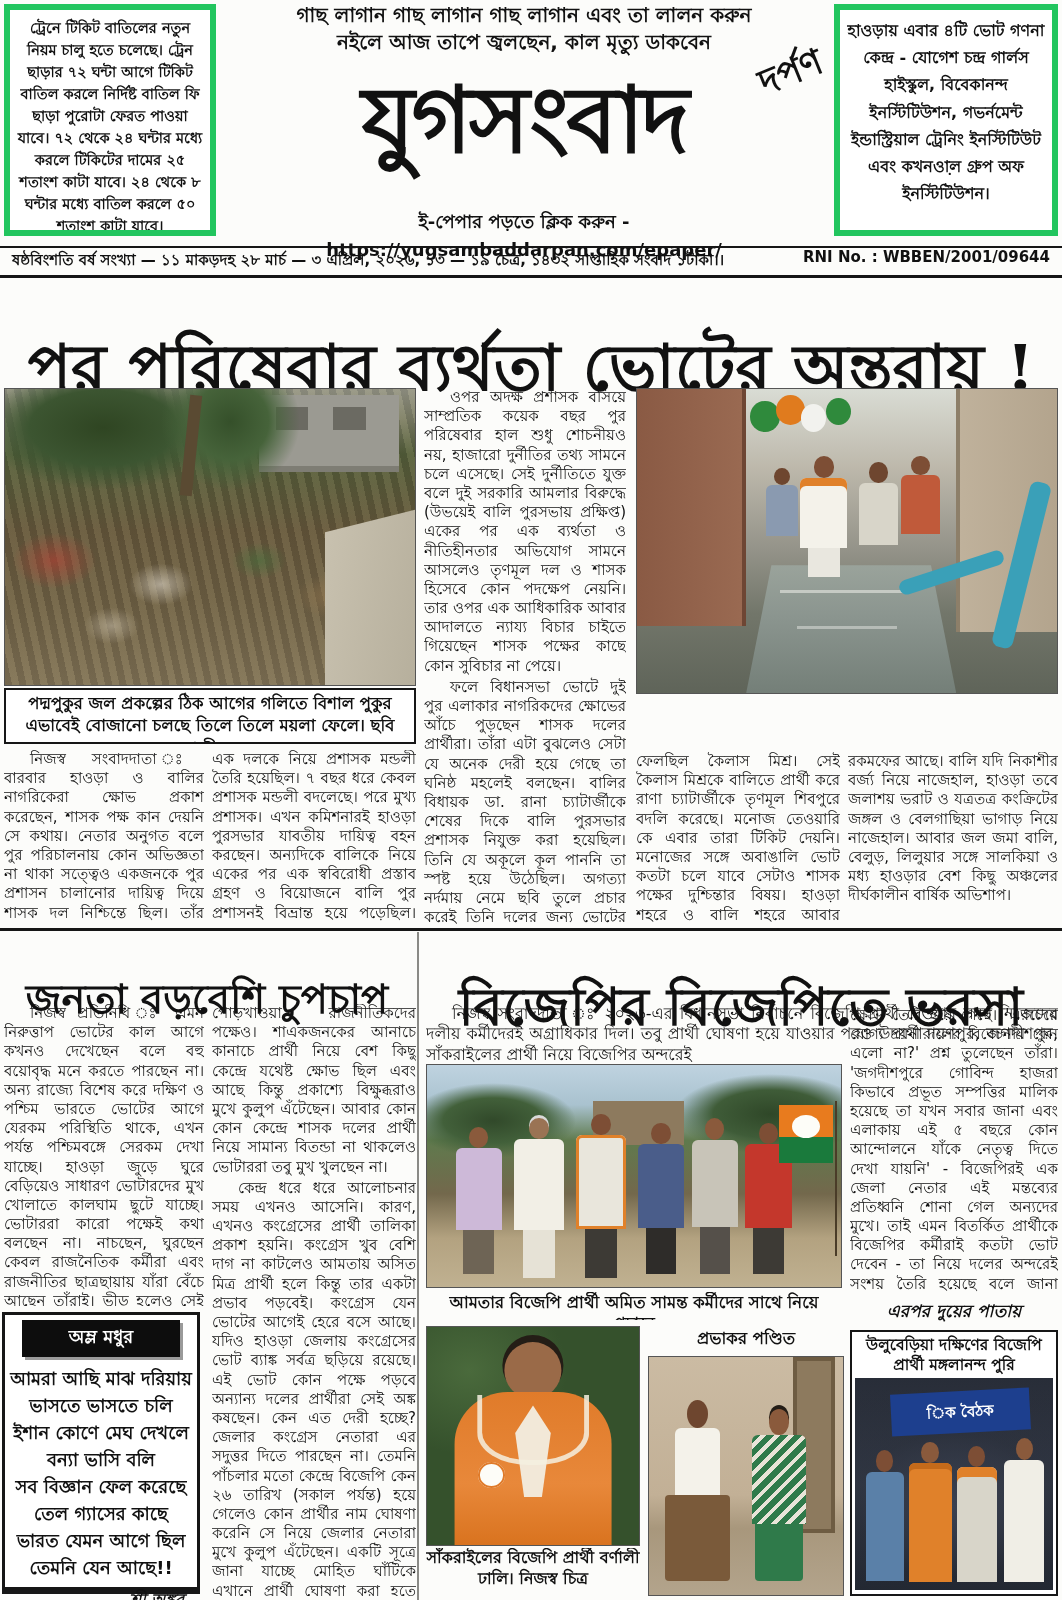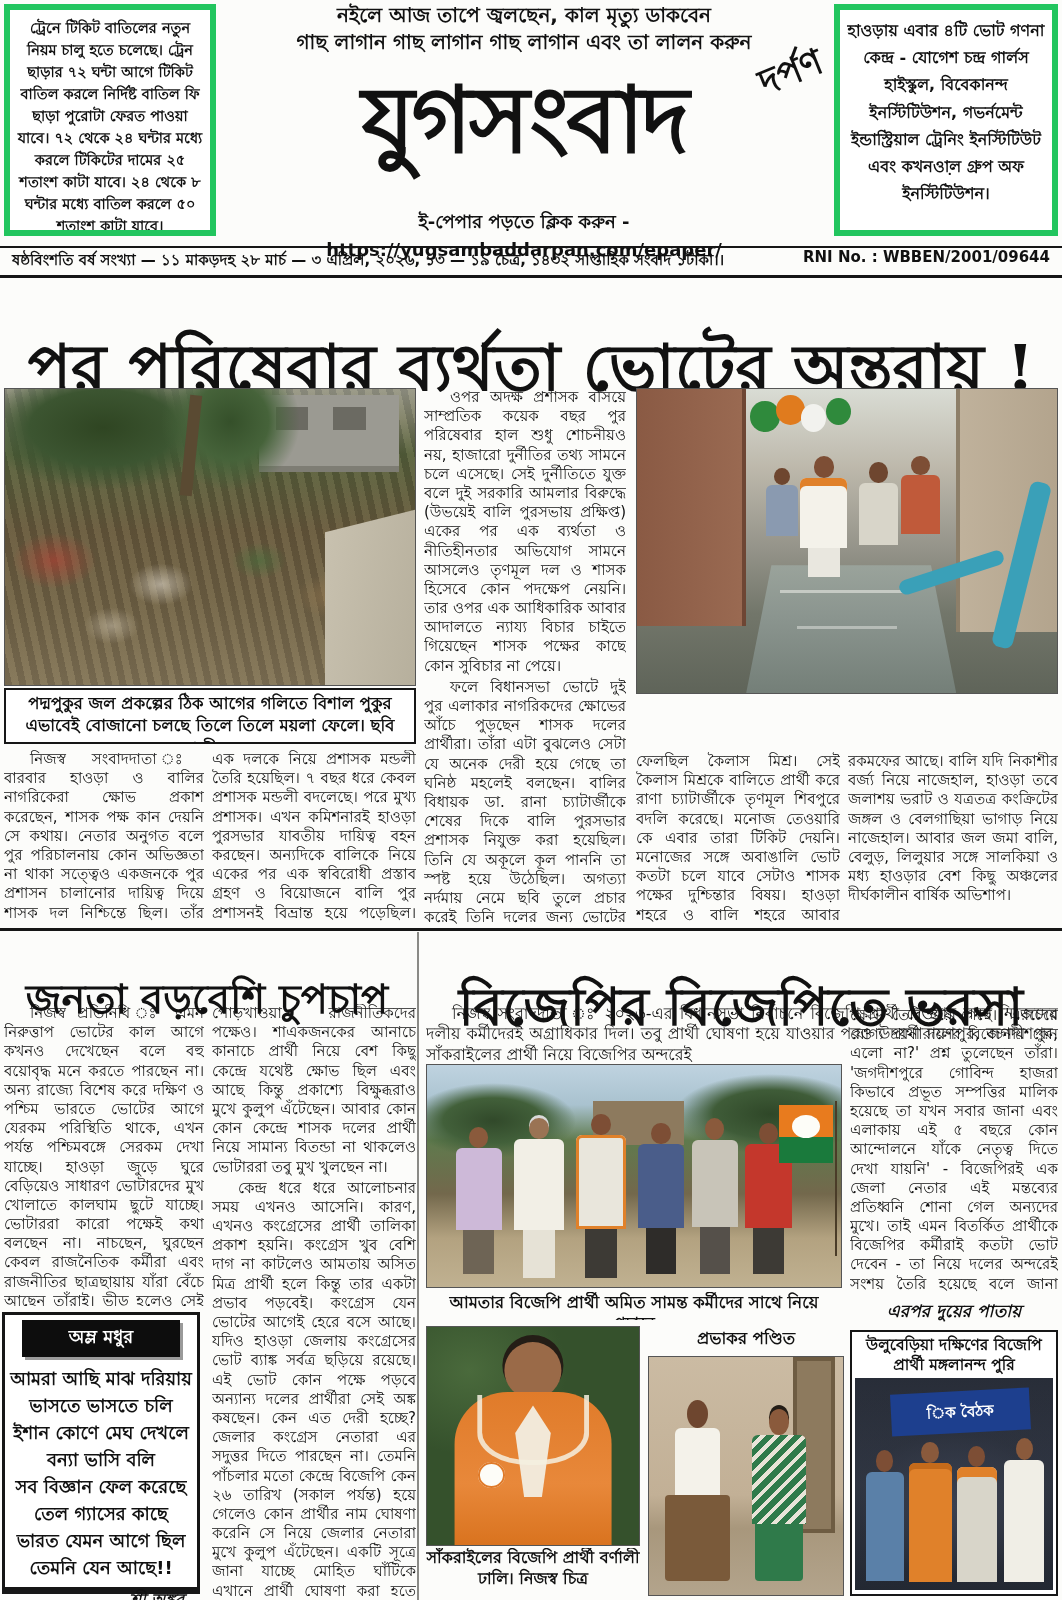--- a/index.html
+++ b/index.html
@@ -59,22 +59,22 @@
 </head>
 <body>
 
 <div class="page">
 
   <div class="notice-box notice-left">
     <span>ট্রেনে টিকিট বাতিলের নতুন নিয়ম চালু হতে চলেছে। ট্রেন ছাড়ার ৭২ ঘন্টা আগে টিকিট বাতিল করলে নির্দিষ্ট বাতিল ফি ছাড়া পুরোটা ফেরত পাওয়া যাবে। ৭২ থেকে ২৪ ঘন্টার মধ্যে করলে টিকিটের দামের ২৫ শতাংশ কাটা যাবে। ২৪ থেকে ৮ ঘন্টার মধ্যে বাতিল করলে ৫০ শতাংশ কাটা যাবে।</span>
   </div>
 
   <div class="center-head">
+    <div class="tagline">গাছ লাগান গাছ লাগান গাছ লাগান এবং তা লালন করুন</div>
     <div class="tagline">নইলে আজ তাপে জ্বলছেন, কাল মৃত্যু ডাকবেন</div>
-    <div class="tagline">গাছ লাগান গাছ লাগান গাছ লাগান এবং তা লালন করুন</div>
     <div class="masthead-wrap">
       <span class="masthead-main">যুগসংবাদ</span>
       <span class="masthead-sub">দর্পণ</span>
     </div>
     <div class="epaper">ই-পেপার পড়তে ক্লিক করুন - https://yugsambaddarpan.com/epaper/</div>
   </div>
 
   <div class="notice-box notice-right">
     <span>হাওড়ায় এবার ৪টি ভোট গণনা কেন্দ্র - যোগেশ চন্দ্র গার্লস হাইস্কুল, বিবেকানন্দ ইনস্টিটিউশন, গভর্নমেন্ট ইন্ডাস্ট্রিয়াল ট্রেনিং ইনস্টিটিউট এবং কখনও়াল গ্রুপ অফ ইনস্টিটিউশন।</span>
   </div>

